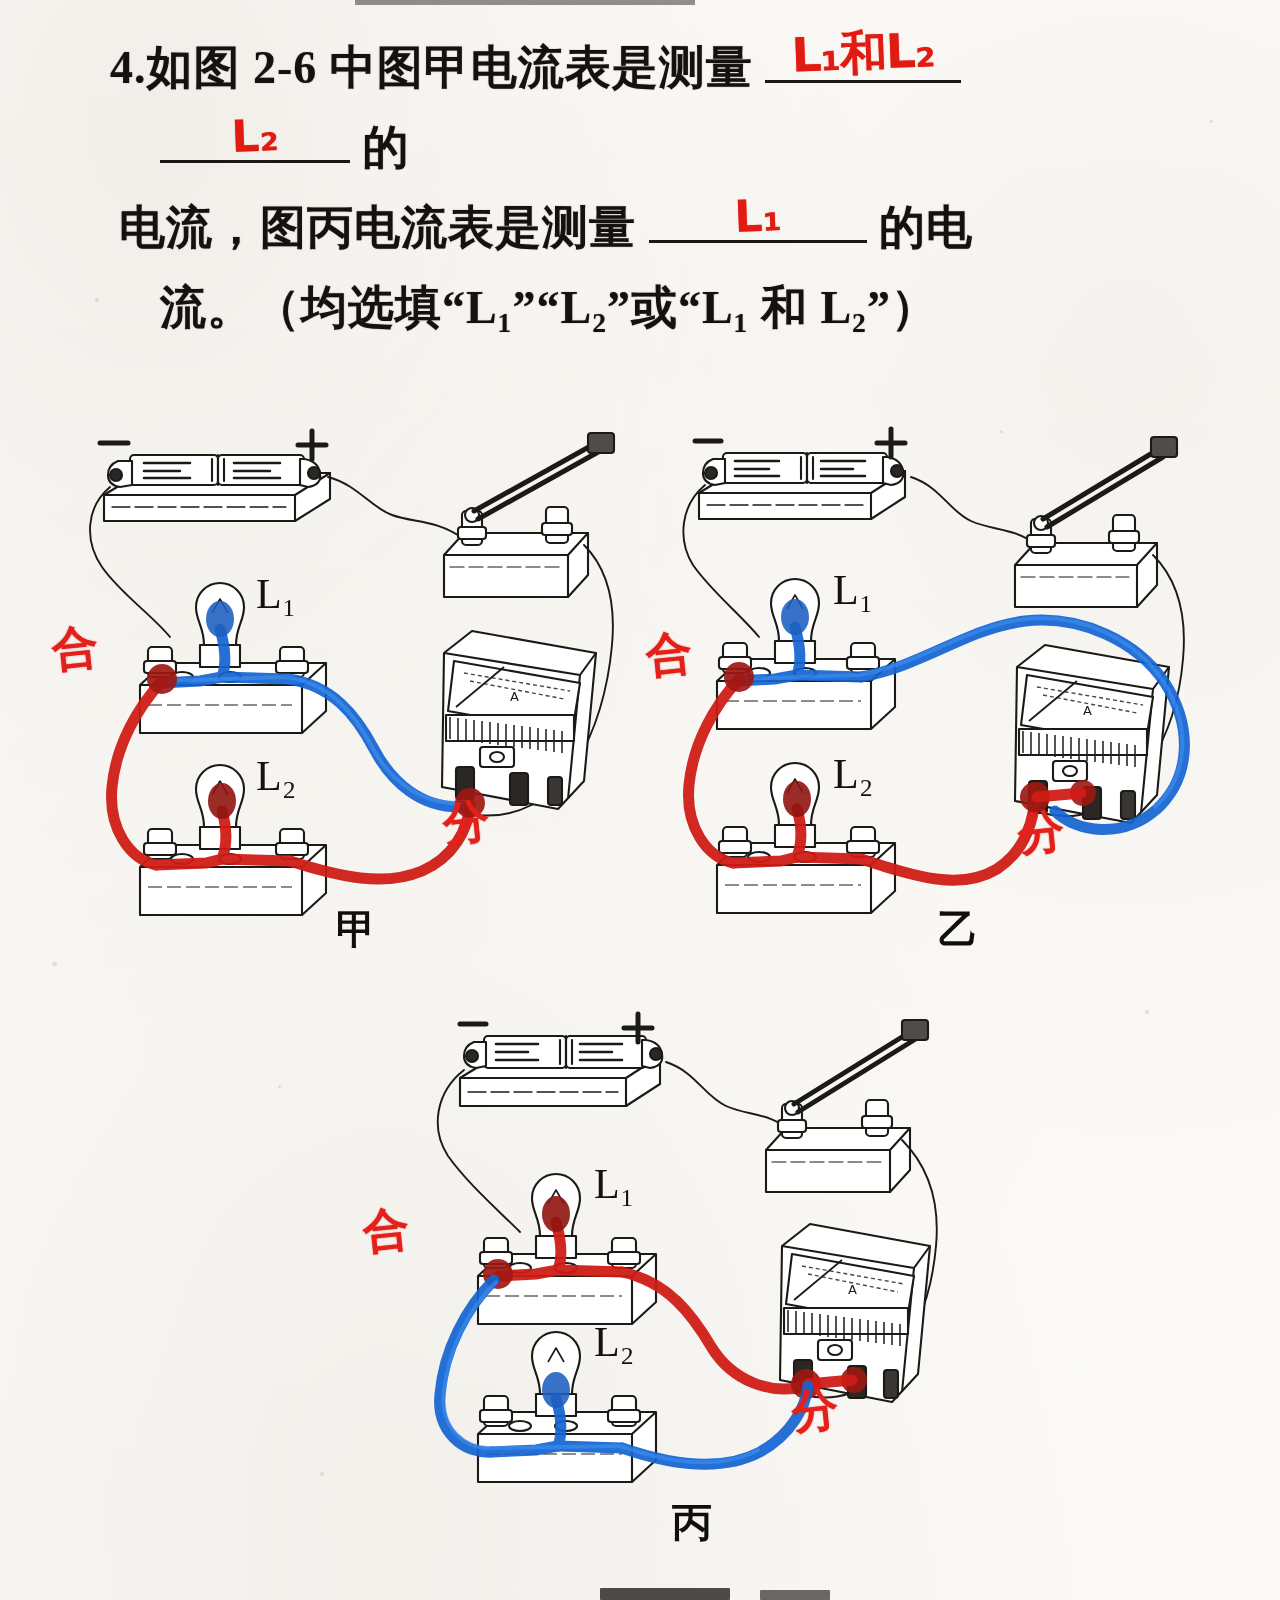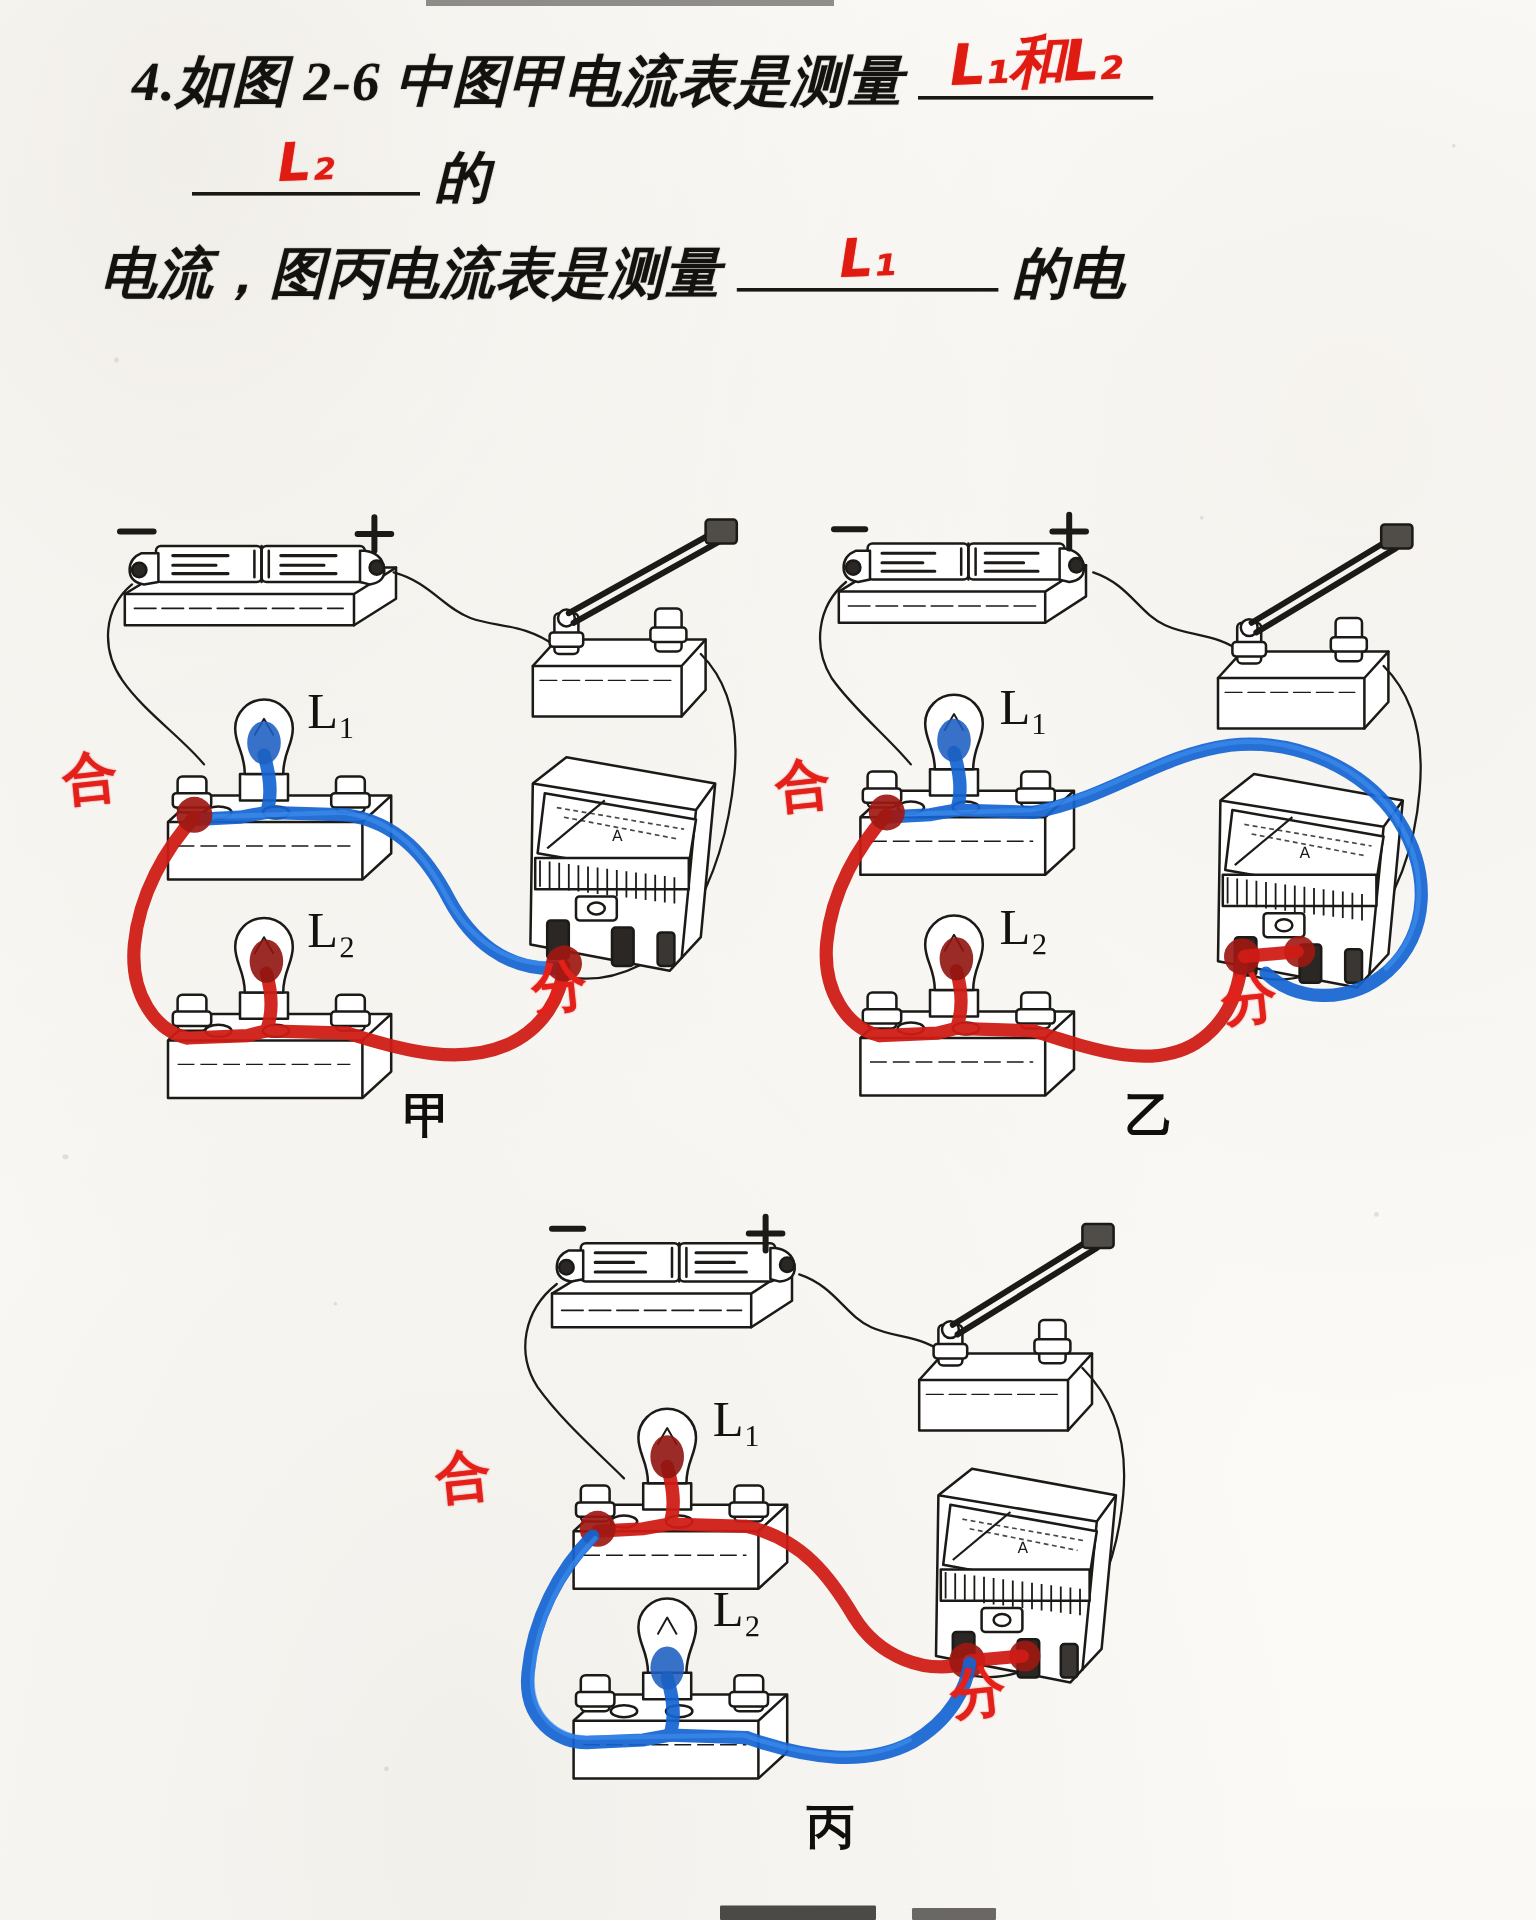--- a/index.html
+++ b/index.html
@@ -39,25 +39,24 @@
   .qblock{position:absolute;left:0;top:28px;width:1280px;}
   .qline{
     position:relative;
     font-size:46px;
     line-height:80px;
     color:#14120f;
     font-weight:700;
     letter-spacing:1px;
     white-space:nowrap;
     text-shadow:0 0 1.2px rgba(20,18,15,.45);
-    font-style:italic;
   }
   .qline.l1{padding-left:110px;}
   .qline.l2{padding-left:160px;}
-  .qline.l3{padding-left:84px;}
+  .qline.l3{padding-left:119px;}
   .qline.l4{padding-left:160px;}
 
   .blank{
     display:inline-block;position:relative;
     border-bottom:3px solid #1a1714;
     vertical-align:baseline;
     text-align:center;
   }
   .blank.w1{width:196px;}
   .blank.w2{width:190px;}
@@ -131,20 +130,21 @@
   </div>
 
   <div class="qline l3">
     <span>电流，图丙电流表是测量</span>
     <span class="blank w3">
       <span class="ans">L₁</span>
     </span>
     <span>的电</span>
   </div>
 
+  <div class="qline l4">流。（均选填“L₁”“L₂”或“L₁ 和 L₂”）</div>
 </div>
 
 <div class="diagram" style="left:40px;top:415px;width:600px;height:500px;">
 <svg width="600" height="500" viewBox="0 0 600 500">
   <g fill="none" stroke="#1c1a17" stroke-width="2.1" stroke-linecap="round" stroke-linejoin="round">
 
     <path d="M64,80 L100,58 L290,58 L290,84 L255,106 L64,106 Z" fill="#fff"></path>
     <path d="M64,80 L255,80 L290,58 M255,80 L255,106"></path>
     <path d="M72,92 L246,92" stroke-width="1.3" stroke-dasharray="18 5"></path>
 

